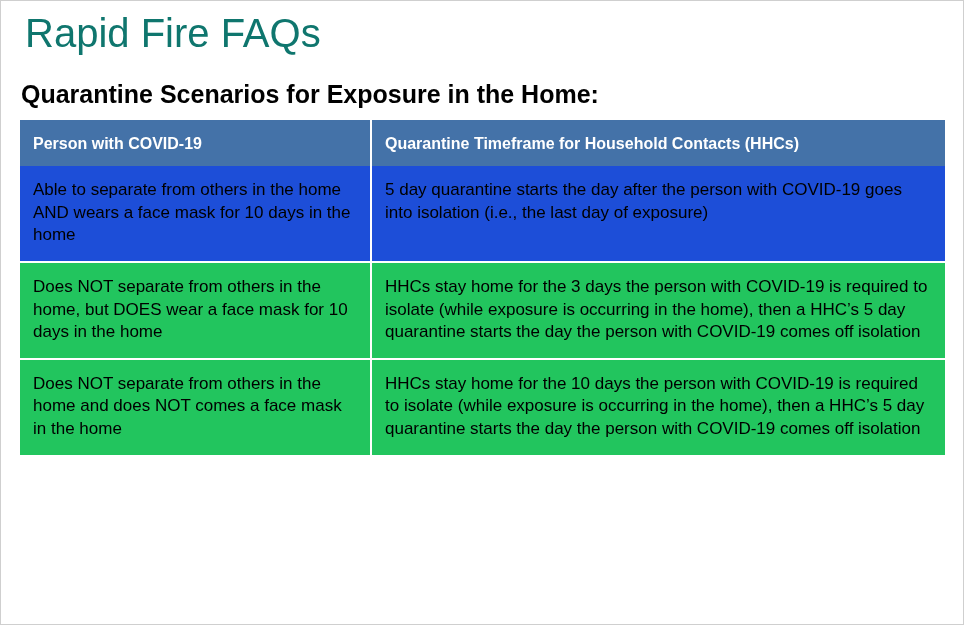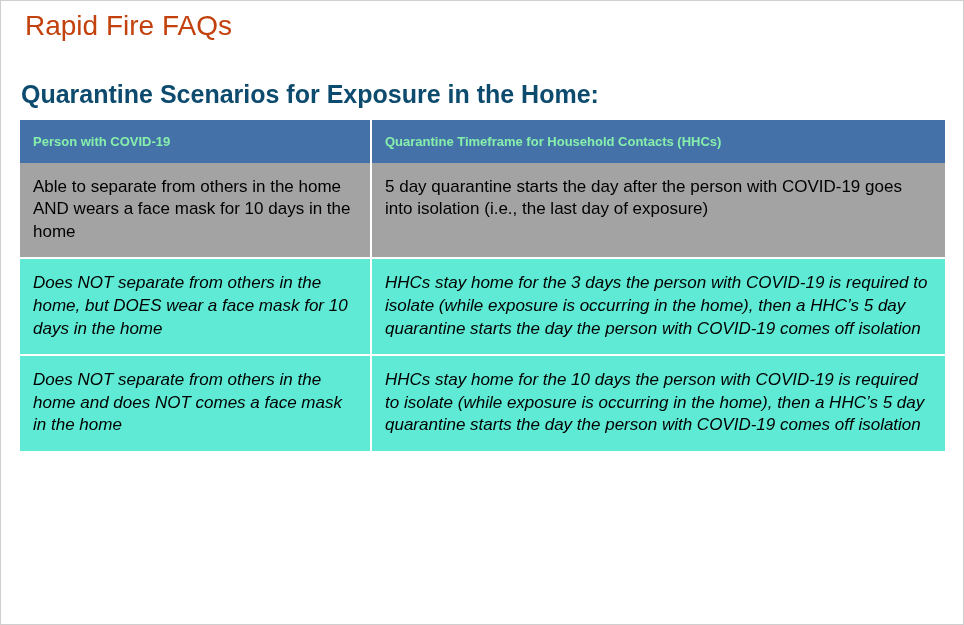--- a/index.html
+++ b/index.html
@@ -20,54 +20,54 @@
     position: relative;
     width: 962px;
     height: 623px;
     padding: 0;
     box-sizing: border-box;
   }
   .slide-title {
     position: absolute;
     left: 24px;
     top: 10px;
-    font-size: 28px;
+    font-size: 40px;
     font-weight: 400;
-    color: #c2410c;
+    color: #0f766e;
     letter-spacing: 0px;
     line-height: 1.1;
     white-space: nowrap;
   }
   .section-heading {
     position: absolute;
     left: 20px;
     top: 80px;
     font-size: 25px;
     font-weight: bold;
-    color: #0c4a6e;
+    color: #000000;
     line-height: 1.1;
     white-space: nowrap;
   }
   .table-wrap {
     position: absolute;
     left: 19px;
     top: 119px;
     width: 925px;
   }
   table.faq-table {
     border-collapse: collapse;
     width: 925px;
     table-layout: fixed;
   }
   table.faq-table col.c1 { width: 351px; }
   table.faq-table col.c2 { width: 574px; }
   table.faq-table th {
     background: #4472a8;
-    color: #86efac;
-    font-size: 13px;
+    color: #ffffff;
+    font-size: 16px;
     font-weight: bold;
     text-align: left;
     padding: 14px 13px 13px 13px;
     vertical-align: middle;
     border: none;
     line-height: 1.2;
   }
   table.faq-table th.th-left {
     border-right: 2px solid #ffffff;
   }
@@ -75,22 +75,22 @@
     font-size: 17px;
     line-height: 1.33;
     padding: 13px 14px 14px 13px;
     vertical-align: top;
     border-bottom: 2px solid #ffffff;
     border-right: 2px solid #ffffff;
   }
   table.faq-table td:last-child {
     border-right: none;
   }
-  tr.band-a td { background: #a3a3a3; }
-  tr.band-b td { background: #5eead4; font-style: italic; }
+  tr.band-a td { background: #1d4ed8; }
+  tr.band-b td { background: #22c55e; }
   tr.last-row td { border-bottom: none; }
 </style>
 </head>
 <body>
 
 <div class="slide">
 
   <div class="slide-title">Rapid Fire FAQs</div>
 
   <div class="section-heading">Quarantine Scenarios for Exposure in the Home:</div>

